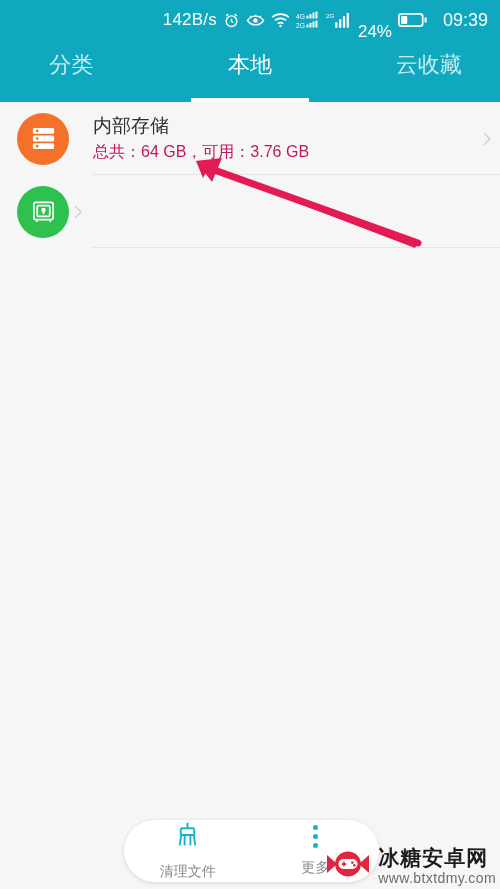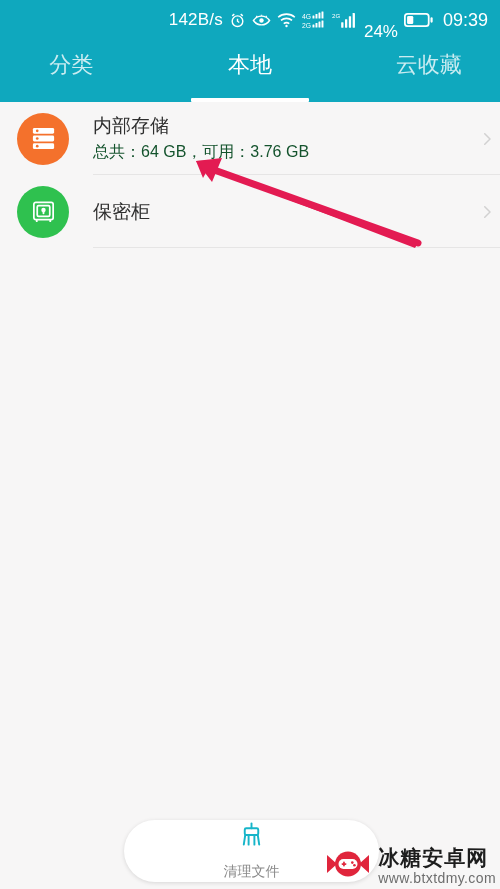--- a/index.html
+++ b/index.html
@@ -11,21 +11,21 @@
   }
   #app { position:relative; width:500px; height:889px; background:#f7f6f6; }
 
   
   .statusbar {
     height:40px; background:#0fa8be;
     display:flex; align-items:center; justify-content:flex-end;
     padding-right:12px; gap:6px; color:#ffffff;
   }
   .sb-speed { font-size:17px; letter-spacing:.2px; }
-  .sb-time  { font-size:18px; margin-left:3px; }
+  .sb-time  { font-size:18px; margin-left:9px; }
   .sb-batt-pct { font-size:17px;margin-top:24px; }
   .sb-ico { display:flex; align-items:center; }
 
   
   .tabbar {
     height:62px; background:#0fa8be;
     display:flex; align-items:flex-start; justify-content:space-around;
     position:relative;
     gap:36px;
   }
@@ -52,21 +52,21 @@
   }
   .avatar {
     width:52px; height:52px; border-radius:50%;
     display:flex; align-items:center; justify-content:center;
     flex:0 0 52px;
   }
   .avatar.orange { background:#f4712c; }
   .avatar.green  { background:#2fc14f; }
   .rowtext { margin-left:24px; flex:1; }
   .row-title { font-size:19px; color:#2f2f2f; line-height:24px; }
-  .row-sub { font-size:16px; color:#14532d; line-height:22px; margin-top:3px; }
+  .row-sub { font-size:16px; color:#be185d; line-height:22px; margin-top:3px; }
   .chev { width:18px; height:18px; flex:0 0 18px; opacity:.55; }
 
   
   .bottombar {
     position:absolute; left:0; right:0; bottom:0; height:79px;
   }
   .pill {
     position:absolute; left:124px; top:10px;
     width:255px; height:62px;
     background:#ffffff; border-radius:32px;
@@ -213,23 +213,20 @@
     <div class="row">
       <div class="avatar green">
         <svg width="27" height="27" viewBox="0 0 28 28" fill="none" stroke="#ffffff" stroke-width="1.8">
           <rect x="4" y="4.5" width="20" height="18" rx="2"></rect>
           <rect x="7.5" y="8" width="13" height="11" rx="1.4"></rect>
           <path d="M7 22.5v2.5M21 22.5v2.5"></path>
           <circle cx="14" cy="12.4" r="2.3" fill="#ffffff" stroke="none"></circle>
           <rect x="13" y="13.4" width="2" height="3.4" rx="1" fill="#ffffff" stroke="none"></rect>
         </svg>
       </div>
-      <div class="rowtext">
-        <div class="row-title">保密柜</div>
-      </div>
       <span class="chev">
         <svg width="18" height="18" viewBox="0 0 24 24" fill="none" stroke="#b4b4b4" stroke-width="2" stroke-linecap="round" stroke-linejoin="round">
           <path d="M9 5l7 7-7 7"></path>
         </svg>
       </span>
       <div class="divider"></div>
     </div>
 
   </div>
 
@@ -246,20 +243,28 @@
         <span>
           <svg width="27" height="27" viewBox="0 0 28 28" fill="none" stroke="#16b5c9" stroke-width="2" stroke-linecap="round" stroke-linejoin="round">
             <path d="M14 2.5v5"></path>
             <rect x="7" y="7.5" width="14" height="7" rx="1.5"></rect>
             <path d="M7.5 14.5L6 24.5M11 14.5v10M17 14.5v10M20.5 14.5L22 24.5"></path>
           </svg>
         </span>
         <span class="pill-label">清理文件</span>
       </div>
 
+      <div class="pill-item">
+        <span class="dots">
+          <span class="dot"></span>
+          <span class="dot"></span>
+          <span class="dot"></span>
+        </span>
+        <span class="pill-label">更多</span>
+      </div>
 
     </div>
   </div>
 
   <div class="watermark">
     <span>
       <svg width="46" height="30" viewBox="0 0 46 30">
         <path d="M2 6 L12 15 L2 24 Z" fill="#e0253c"></path>
         <path d="M44 6 L34 15 L44 24 Z" fill="#e0253c"></path>
         <ellipse cx="23" cy="15" rx="13" ry="12.5" fill="#e0253c"></ellipse>

